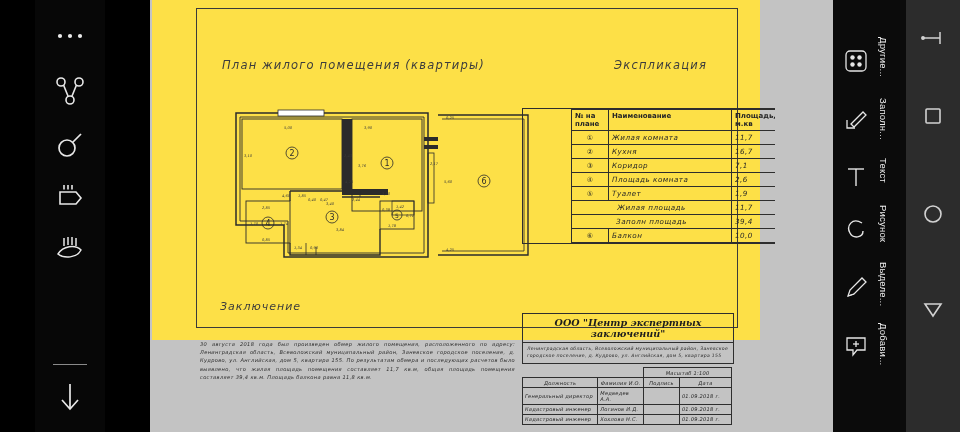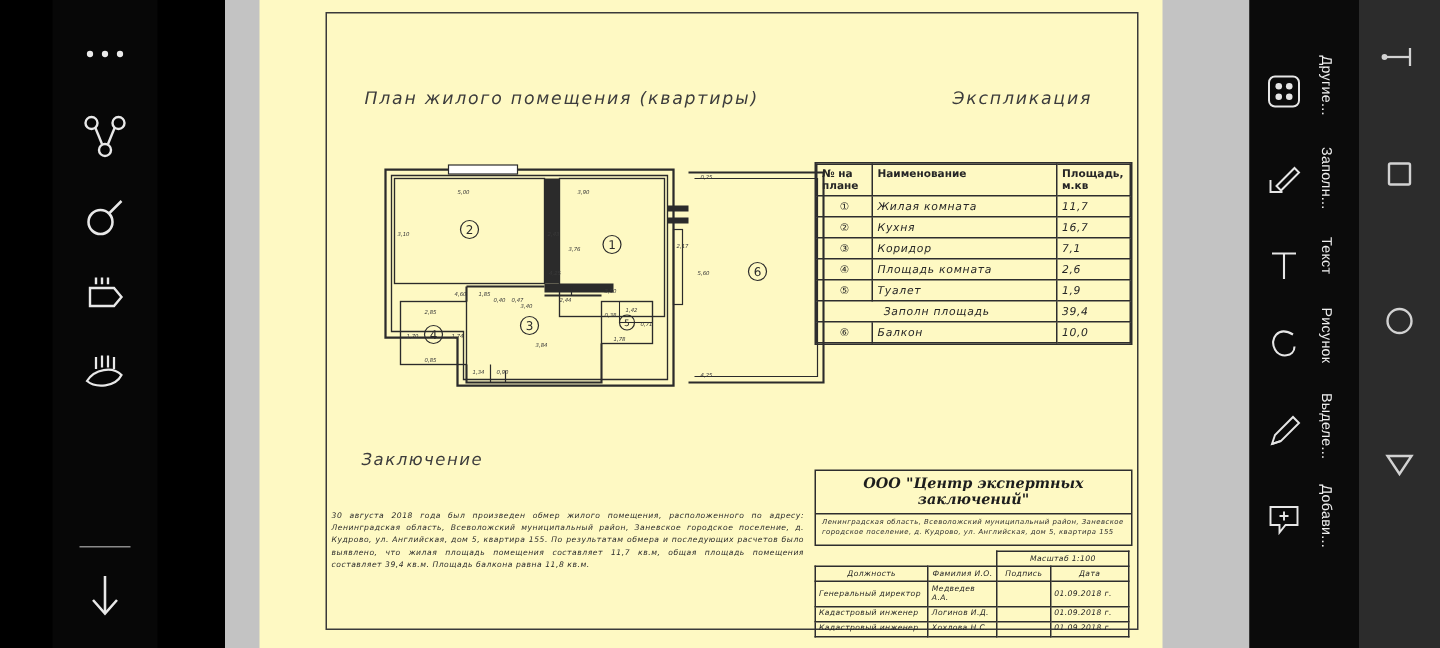--- a/index.html
+++ b/index.html
@@ -7,33 +7,33 @@
   .screen{position:relative;width:960px;height:432px;background:#000;}
 
   
   .left-rail{position:absolute;left:35px;top:0;width:70px;height:432px;background:#070707;}
   .rail-icon{position:absolute;left:0;width:70px;display:flex;align-items:center;justify-content:center;color:#e8e8e8;}
   .rail-divider{position:absolute;left:18px;width:34px;height:1px;background:#8a8a8a;top:364px;}
   .left-edge{position:absolute;left:0;top:0;width:35px;height:432px;background:#000;}
 
   
   .page-shadow{position:absolute;left:150px;top:0;width:625px;height:432px;background:#c3c3c3;}
-  .page{position:absolute;left:173px;top:0;width:608px;height:432px;background:#fef9c3;}
+  .page{position:absolute;left:152px;top:0;width:608px;height:340px;background:#fde047;}
   .page-inner-border{position:absolute;left:44px;top:8px;right:22px;bottom:12px;border:1.4px solid #3a3a3a;}
 
   .doc-title{position:absolute;font-family:"DejaVu Sans",sans-serif;font-style:italic;color:#3c3c3c;letter-spacing:1.2px;}
   #title-plan{left:70px;top:58px;font-size:11.5px;}
   #title-expl{left:425px;top:58px;font-size:11.5px;margin-left:37px;}
 
   
   .plan{position:absolute;left:80px;top:105px;width:300px;height:160px;}
   .plan svg{display:block;}
 
   
-  .tbl{position:absolute;left:370px;top:108px;width:210px;border:1.3px solid #2e2e2e;border-collapse:collapse;}
+  .tbl{position:absolute;left:370px;top:108px;width:210px;border:1.3px solid #2e2e2e;border-collapse:collapse;padding-left:48px;}
   .tbl table{border-collapse:collapse;width:100%;font-family:"DejaVu Sans",sans-serif;}
   .tbl td,.tbl th{border:1px solid #2e2e2e;font-size:7.2px;color:#262626;padding:2px 3px;text-align:left;font-weight:normal;}
   .tbl th{font-weight:bold;font-style:normal;font-size:7px;vertical-align:top;}
   .tbl td.num{text-align:center;width:30px;font-size:7px;}
   .tbl td.name{font-style:italic;letter-spacing:.5px;margin-left:12px;}
   .tbl td.area{width:42px;font-style:italic;letter-spacing:.4px;}
   .tbl td.span2{font-style:italic;text-align:center;letter-spacing:.5px;}
 
   
   #concl-title{position:absolute;left:68px;top:300px;font-family:"DejaVu Sans",sans-serif;font-style:italic;font-size:11px;color:#3c3c3c;letter-spacing:1px;}
@@ -249,20 +249,24 @@
               <td class="num">④</td>
               <td class="name">Площадь комната</td>
               <td class="area">2,6</td>
             </tr>
             <tr>
               <td class="num">⑤</td>
               <td class="name">Туалет</td>
               <td class="area">1,9</td>
             </tr>
             <tr>
+              <td class="span2" colspan="2">Жилая площадь</td>
+              <td class="area">11,7</td>
+            </tr>
+            <tr>
               <td class="span2" colspan="2">Заполн площадь</td>
               <td class="area">39,4</td>
             </tr>
             <tr>
               <td class="num">⑥</td>
               <td class="name">Балкон</td>
               <td class="area">10,0</td>
             </tr>
           </tbody>
       </table>

